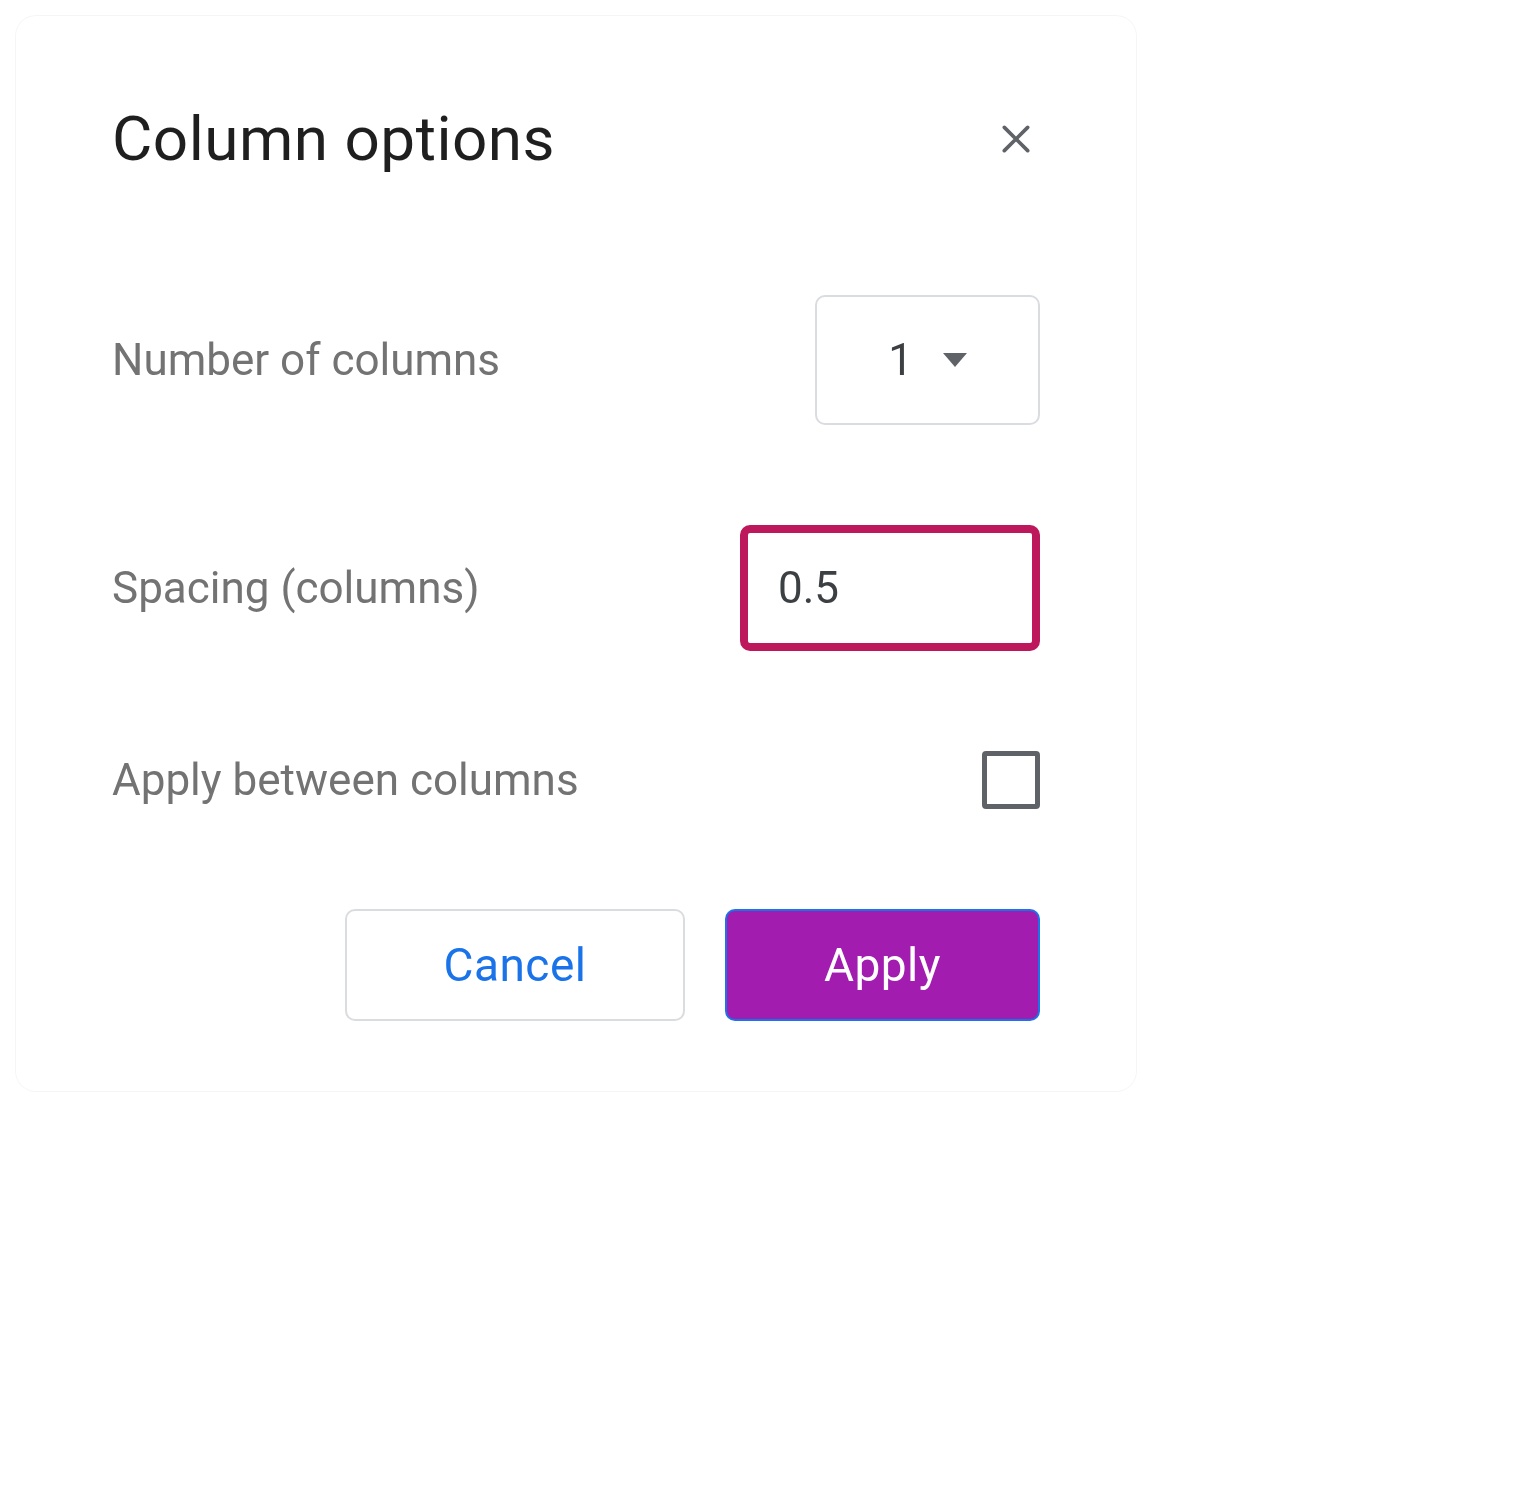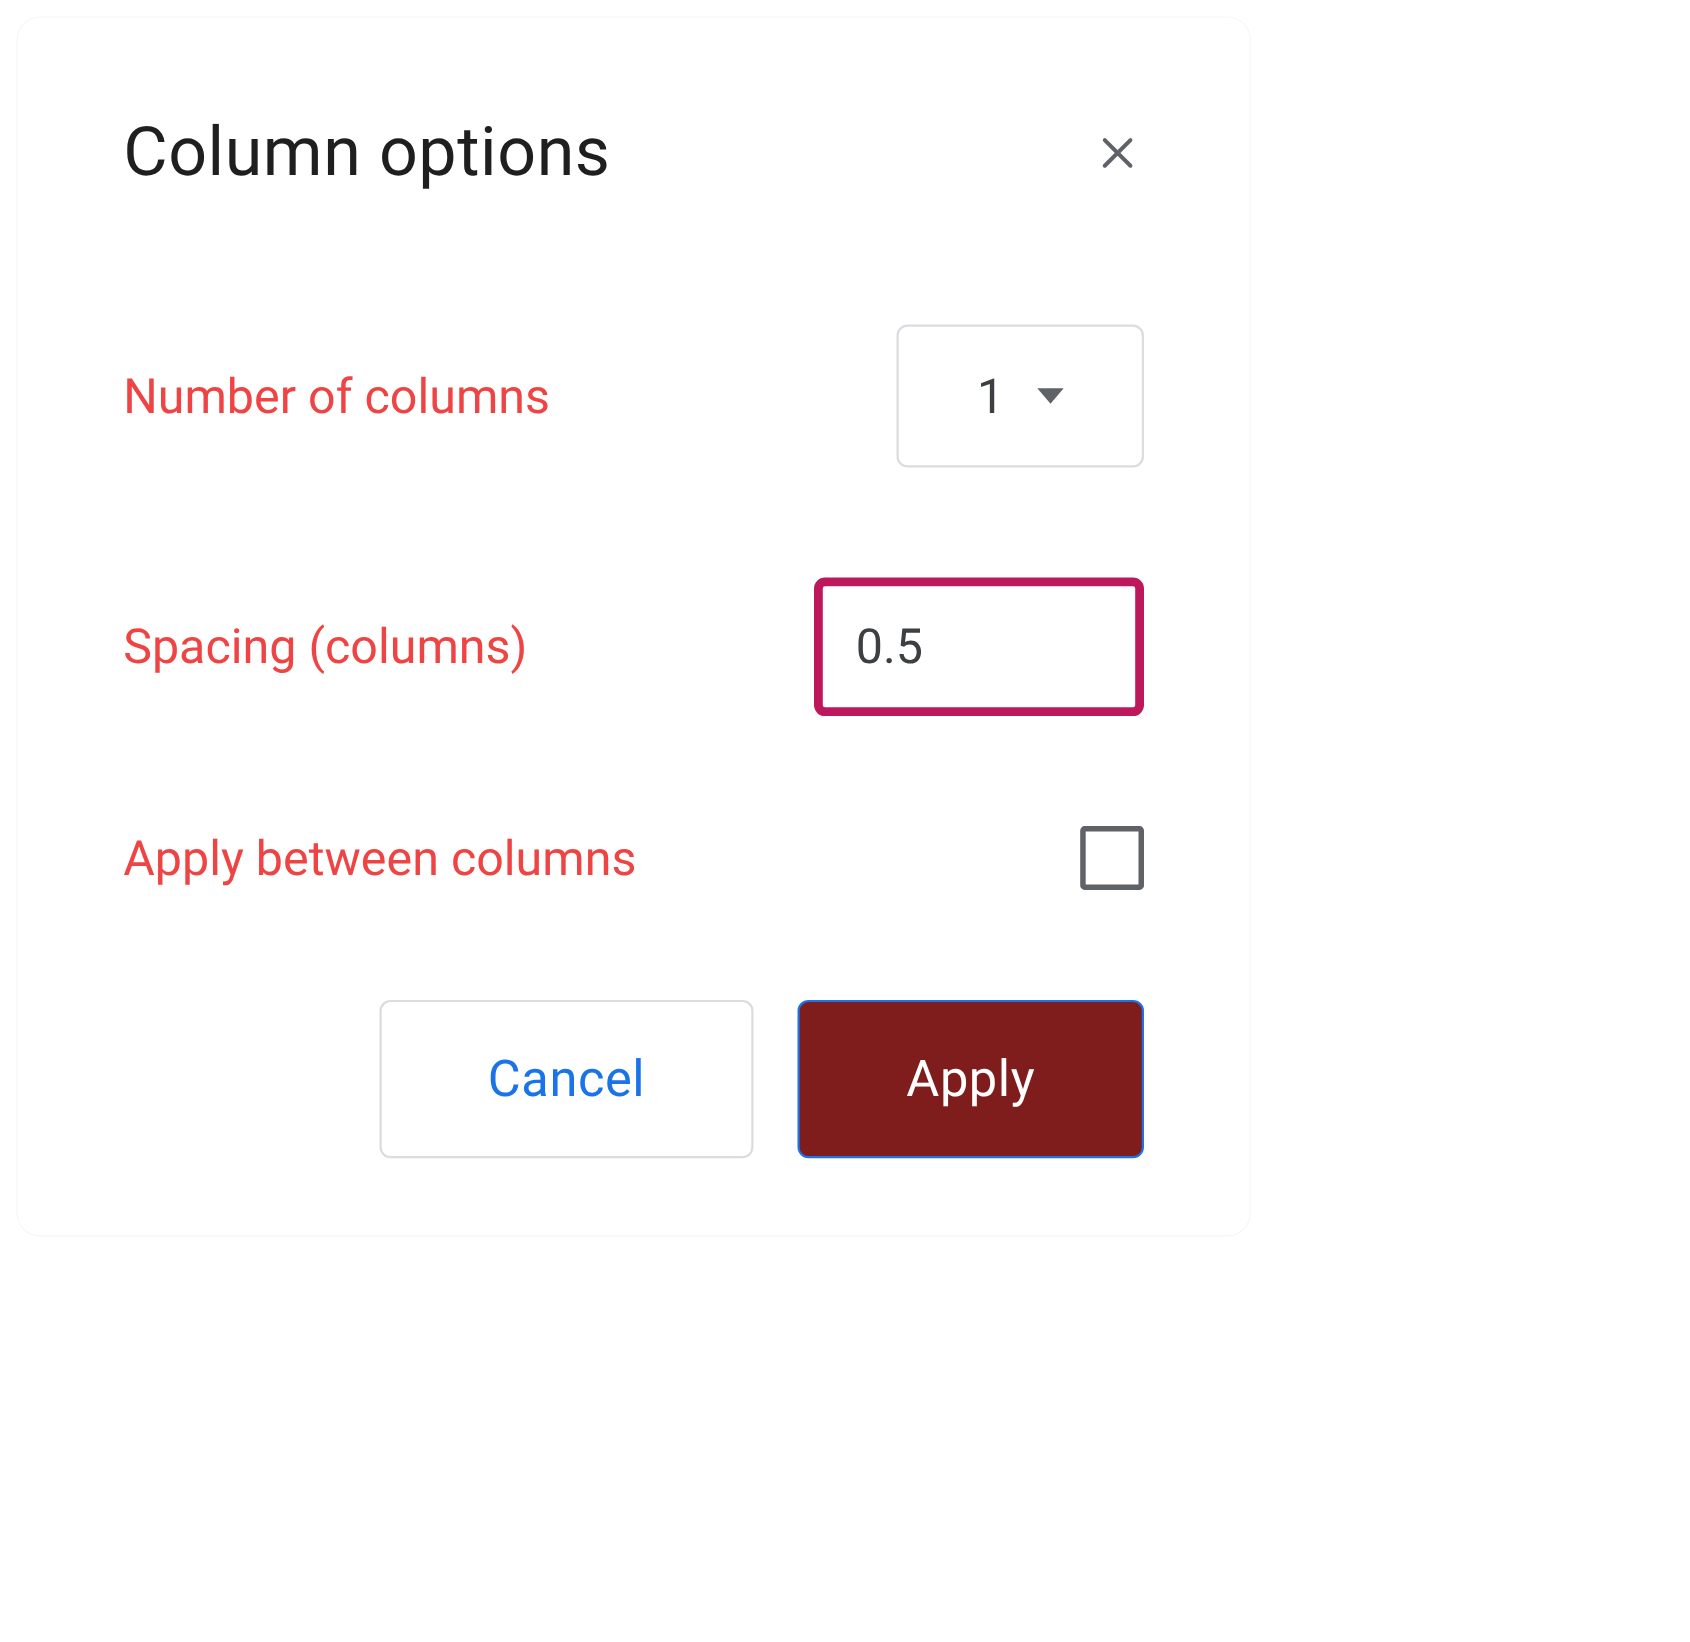--- a/index.html
+++ b/index.html
@@ -41,21 +41,21 @@
   }
   .close-btn svg { width: 40px; height: 40px; }
   .row {
     display: flex;
     align-items: center;
     justify-content: space-between;
     margin-bottom: 100px;
   }
   .field-label {
     font-size: 44px;
-    color: #ef4444;
+    color: #737373;
   }
   .select {
     border: 2px solid #dadce0;
     border-radius: 10px;
     height: 130px;
     width: 225px;
     display: flex;
     align-items: center;
     justify-content: center;
     gap: 30px;
@@ -95,37 +95,37 @@
     cursor: pointer;
     background: #ffffff;
   }
   .buttons {
     display: flex;
     justify-content: flex-end;
     gap: 40px;
     margin-top: 60px;
   }
   .btn {
-    height: 144px;
+    height: 112px;
     border-radius: 10px;
     font-size: 46px;
     font-family: inherit;
     padding: 0 58px;
     cursor: pointer;
     display: flex; align-items: center; justify-content: center;
     letter-spacing: 0.5px;
   }
   .btn-secondary {
     background: #ffffff;
     border: 2px solid #dadce0;
     color: #1a73e8;
     min-width: 340px;
   }
   .btn-primary {
-    background: #7f1d1d;
+    background: #a21caf;
     border: 2px solid #1a73e8;
     color: #ffffff;
     min-width: 315px;
   }
 </style>
 </head>
 <body>
 
 <div class="wrap">
   <div class="dialog">

